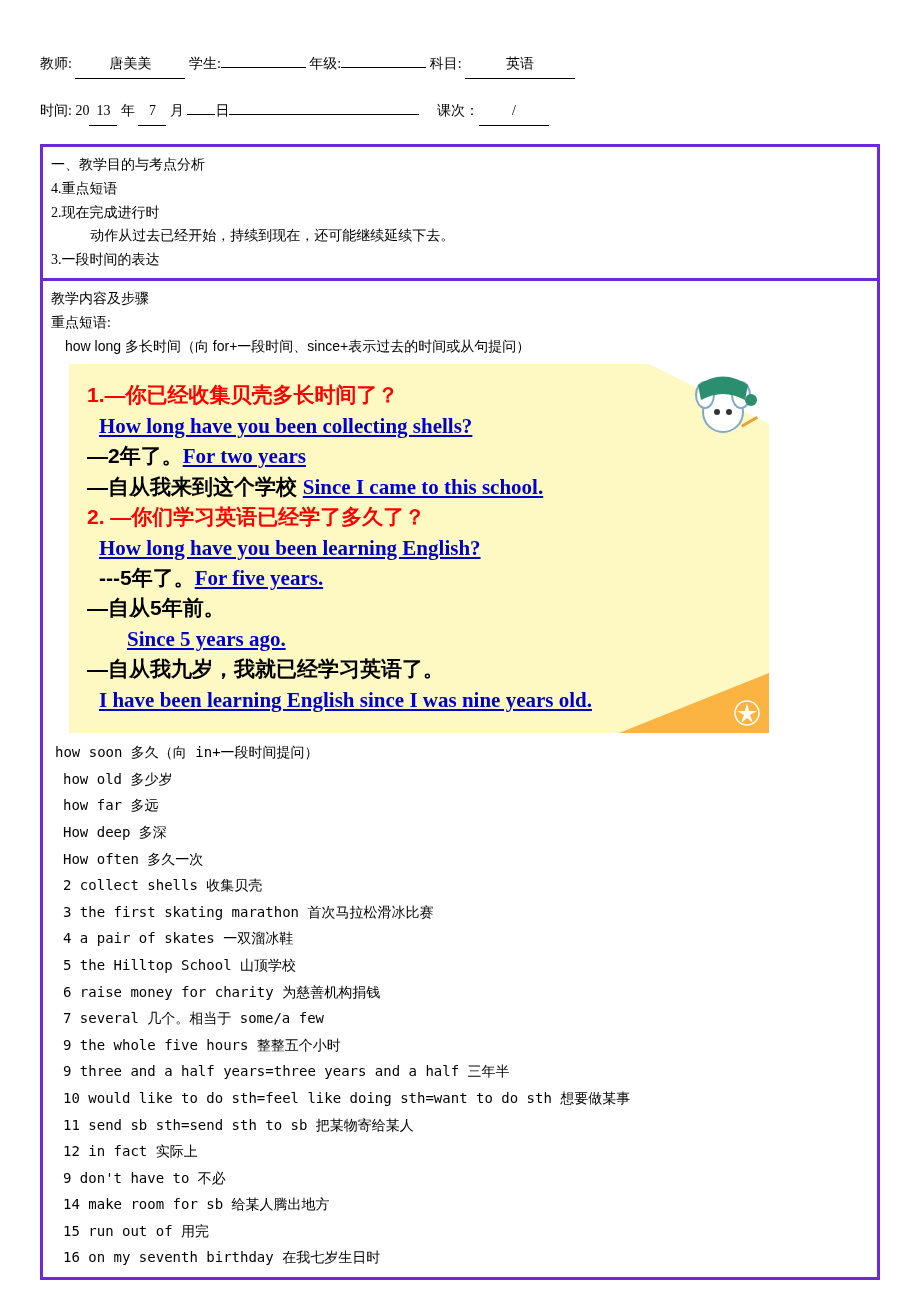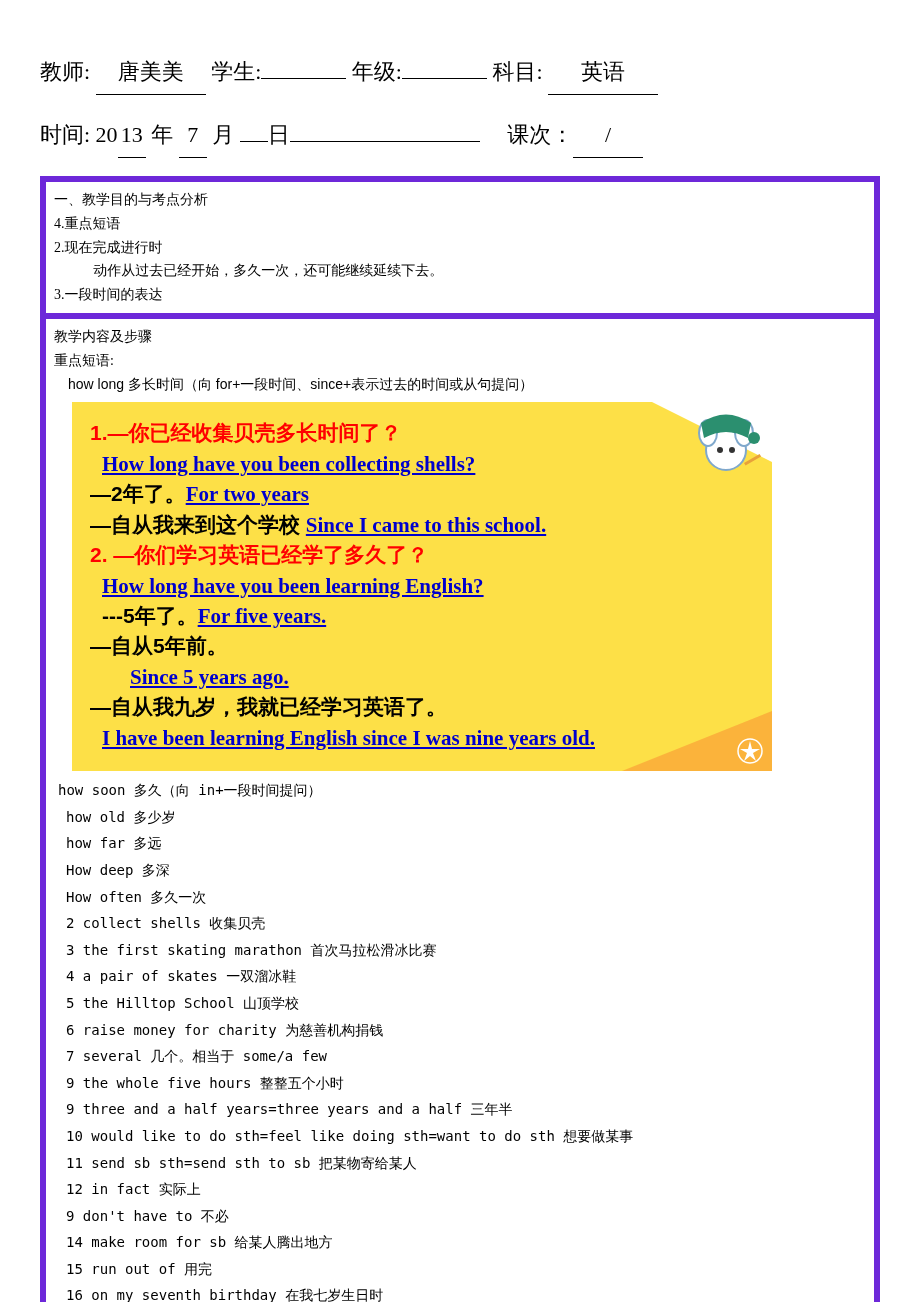--- a/index.html
+++ b/index.html
@@ -8,54 +8,54 @@
     background: #fff;
     font-family: "SimSun", "宋体", serif;
     font-size: 14px;
     width: 920px;
   }
   .page {
     padding: 50px 40px 10px 40px;
     box-sizing: border-box;
   }
   .header-line {
-    font-size: 22px;
+    font-size: 14px;
     margin-bottom: 18px;
     line-height: 2;
   }
   .header-line .ul {
     display: inline-block;
     border-bottom: 1px solid #000;
     min-width: 60px;
     text-align: center;
     vertical-align: baseline;
   }
   .header-line .ul-fill {
     display: inline-block;
     border-bottom: 1px solid #000;
     min-width: 80px;
     vertical-align: baseline;
   }
   .box {
-    border: 6px solid #6d28d9;
+    border: 3px solid #6d28d9;
     padding: 6px 8px;
     margin: 0;
     font-size: 14px;
     line-height: 1.7;
   }
   .box .indent {
     padding-left: 2.8em;
   }
   .box + .box { border-top: none; }
   .phrase-note {
     padding-left: 1em;
     font-family: Liberation Sans, sans-serif;
   }
   .slide {
-    background: #fde047;
+    background: #fef9c3;
     position: relative;
     margin: 6px 0 6px 18px;
     padding: 16px 18px 18px 18px;
     width: 700px;
     box-sizing: border-box;
     overflow: hidden;
   }
   .slide .stripe-top {
     position: absolute;
     top: 0; right: 0;
@@ -127,21 +127,21 @@
   <div class="header-line">
     <span>时间: 20</span><span class="ul" style="min-width:28px">13</span><span> 年 </span><span class="ul" style="min-width:28px">7</span><span> 月 </span><span class="ul" style="min-width:28px"></span><span>日</span><span class="ul-fill" style="min-width:190px"></span>
     &nbsp;&nbsp;&nbsp;
     <span> 课次：</span><span class="ul" style="min-width:70px">/</span>
   </div>
 
   <div class="box">
     <div>一、教学目的与考点分析</div>
     <div>4.重点短语</div>
     <div>2.现在完成进行时</div>
-    <div class="indent">动作从过去已经开始，多久一次，还可能继续延续下去。</div>
+    <div class="indent">动作从过去已经开始，持续到现在，还可能继续延续下去。</div>
     <div>3.一段时间的表达</div>
   </div>
 
   <div class="box">
     <div>教学内容及步骤</div>
     <div>重点短语:</div>
     <div class="phrase-note">how long 多长时间（向 for+一段时间、since+表示过去的时间或从句提问）</div>
 
     <div class="slide">
       <div class="stripe-top"></div>

